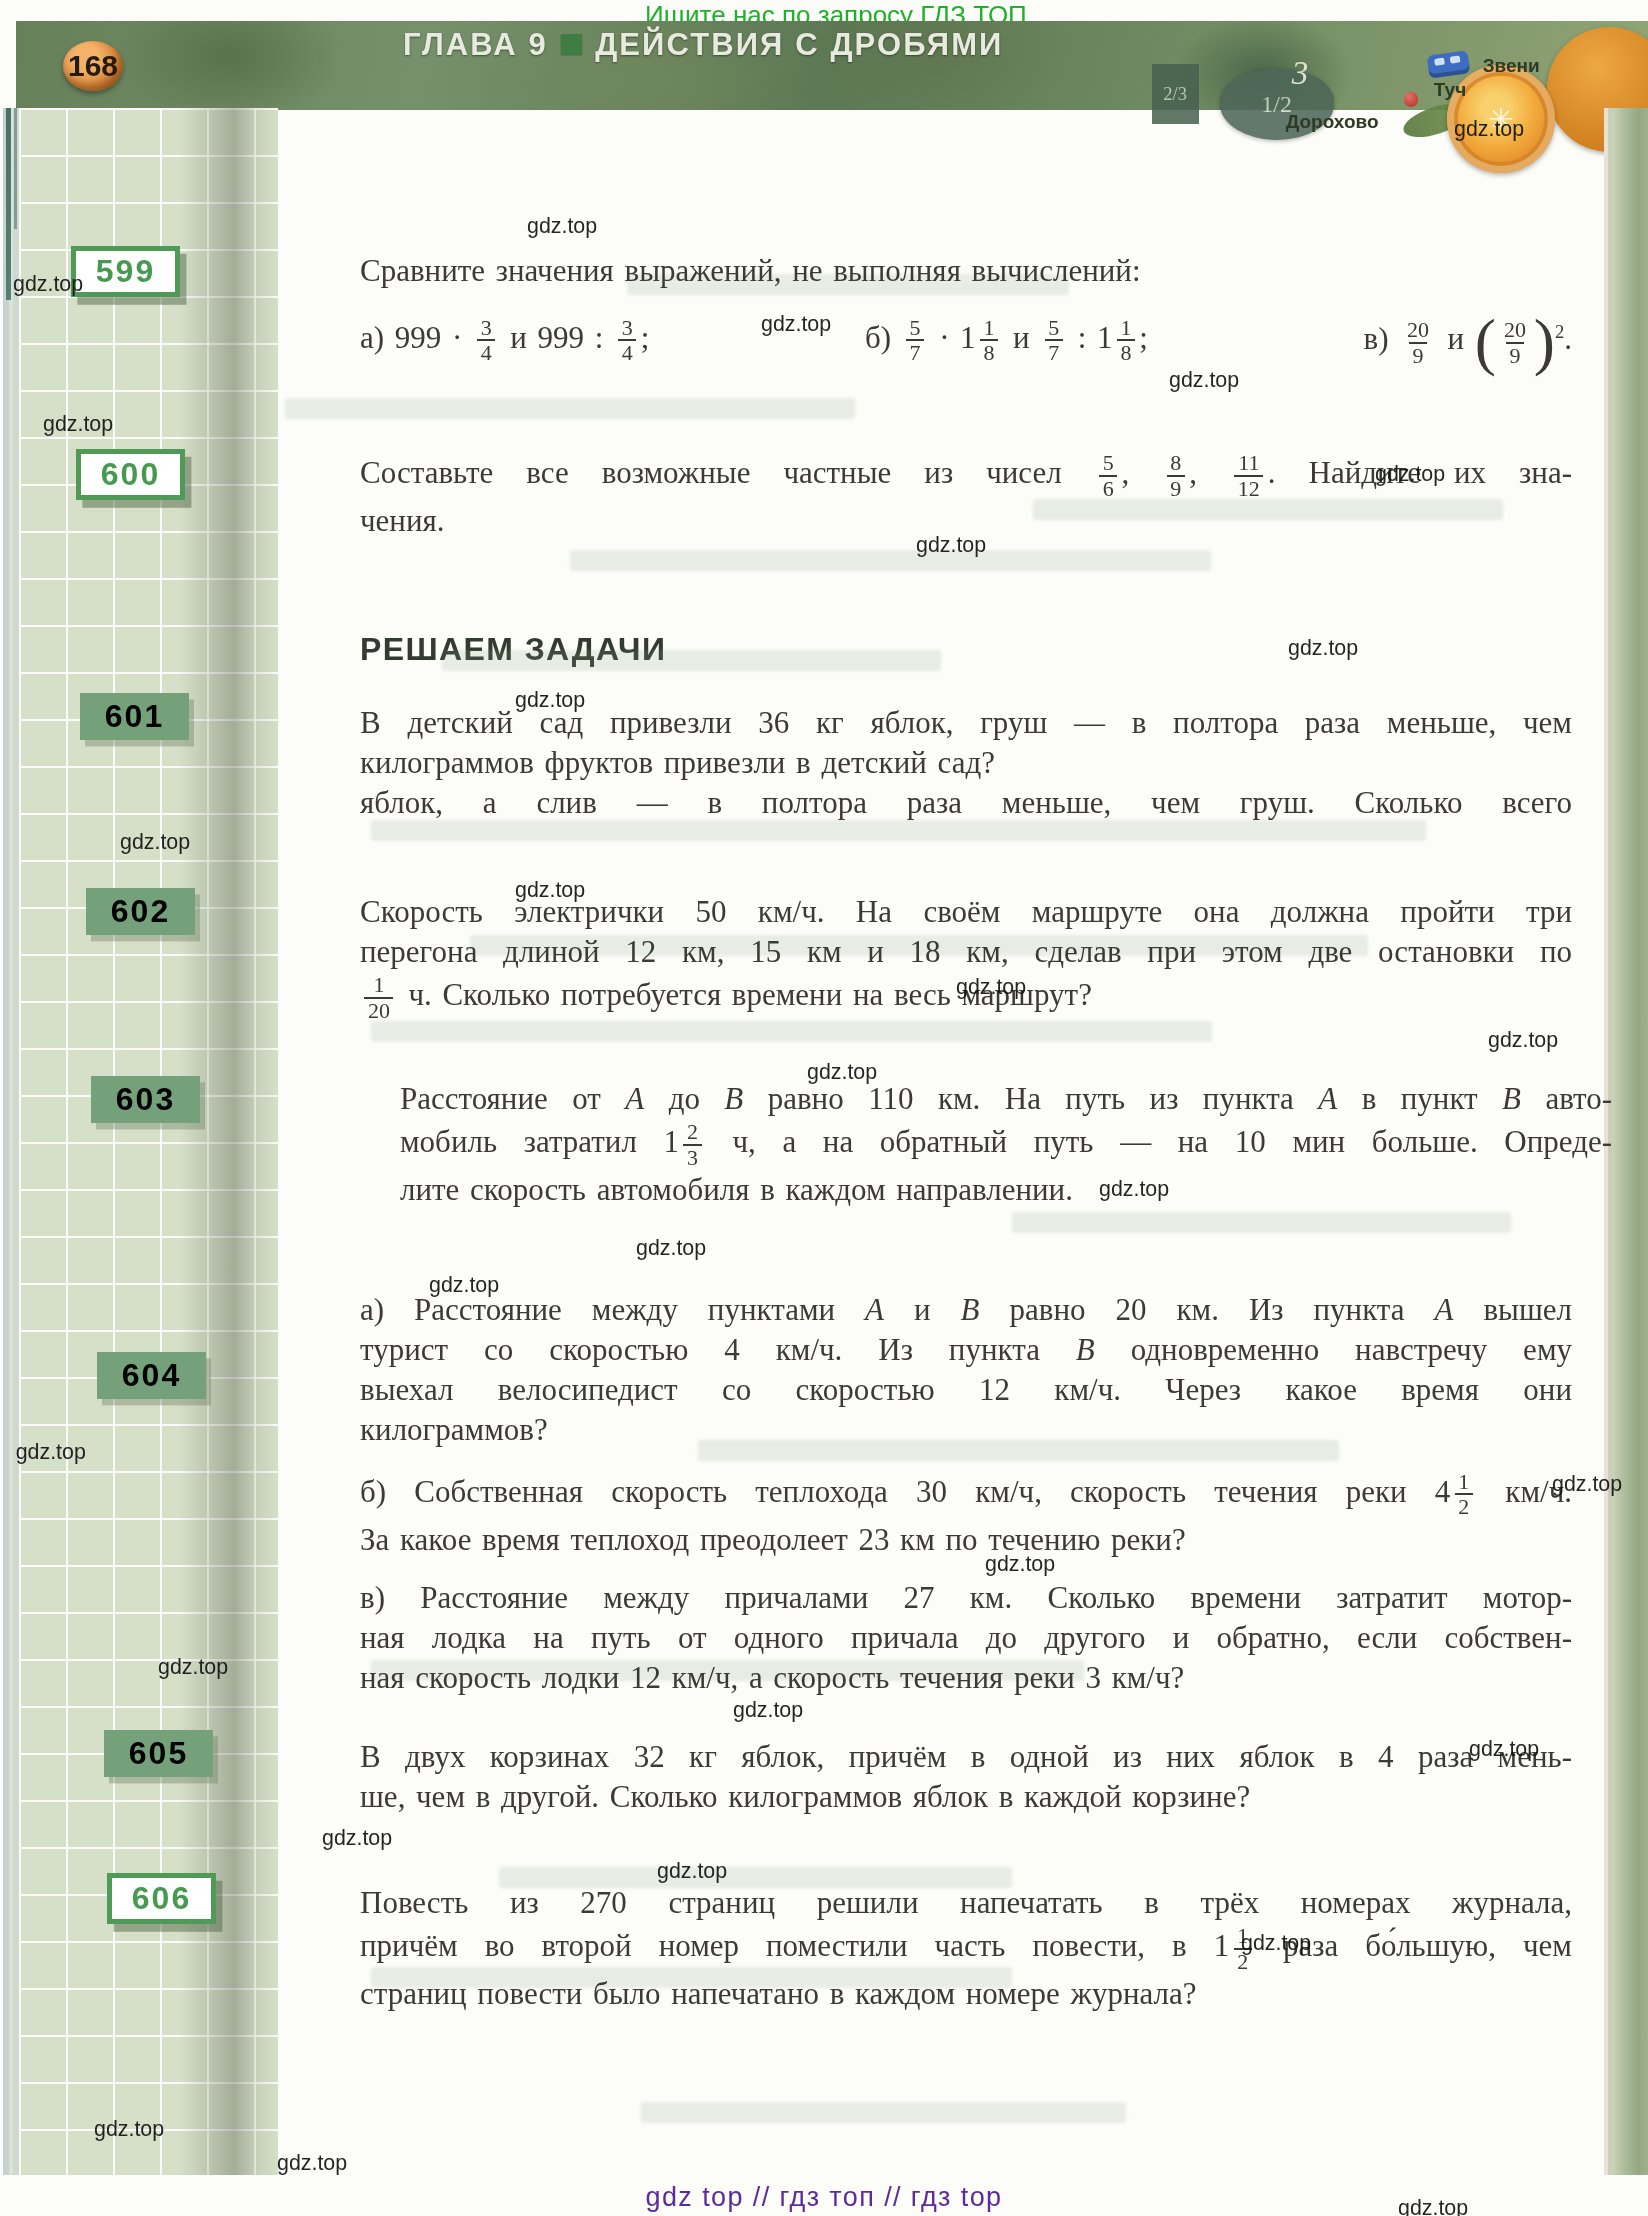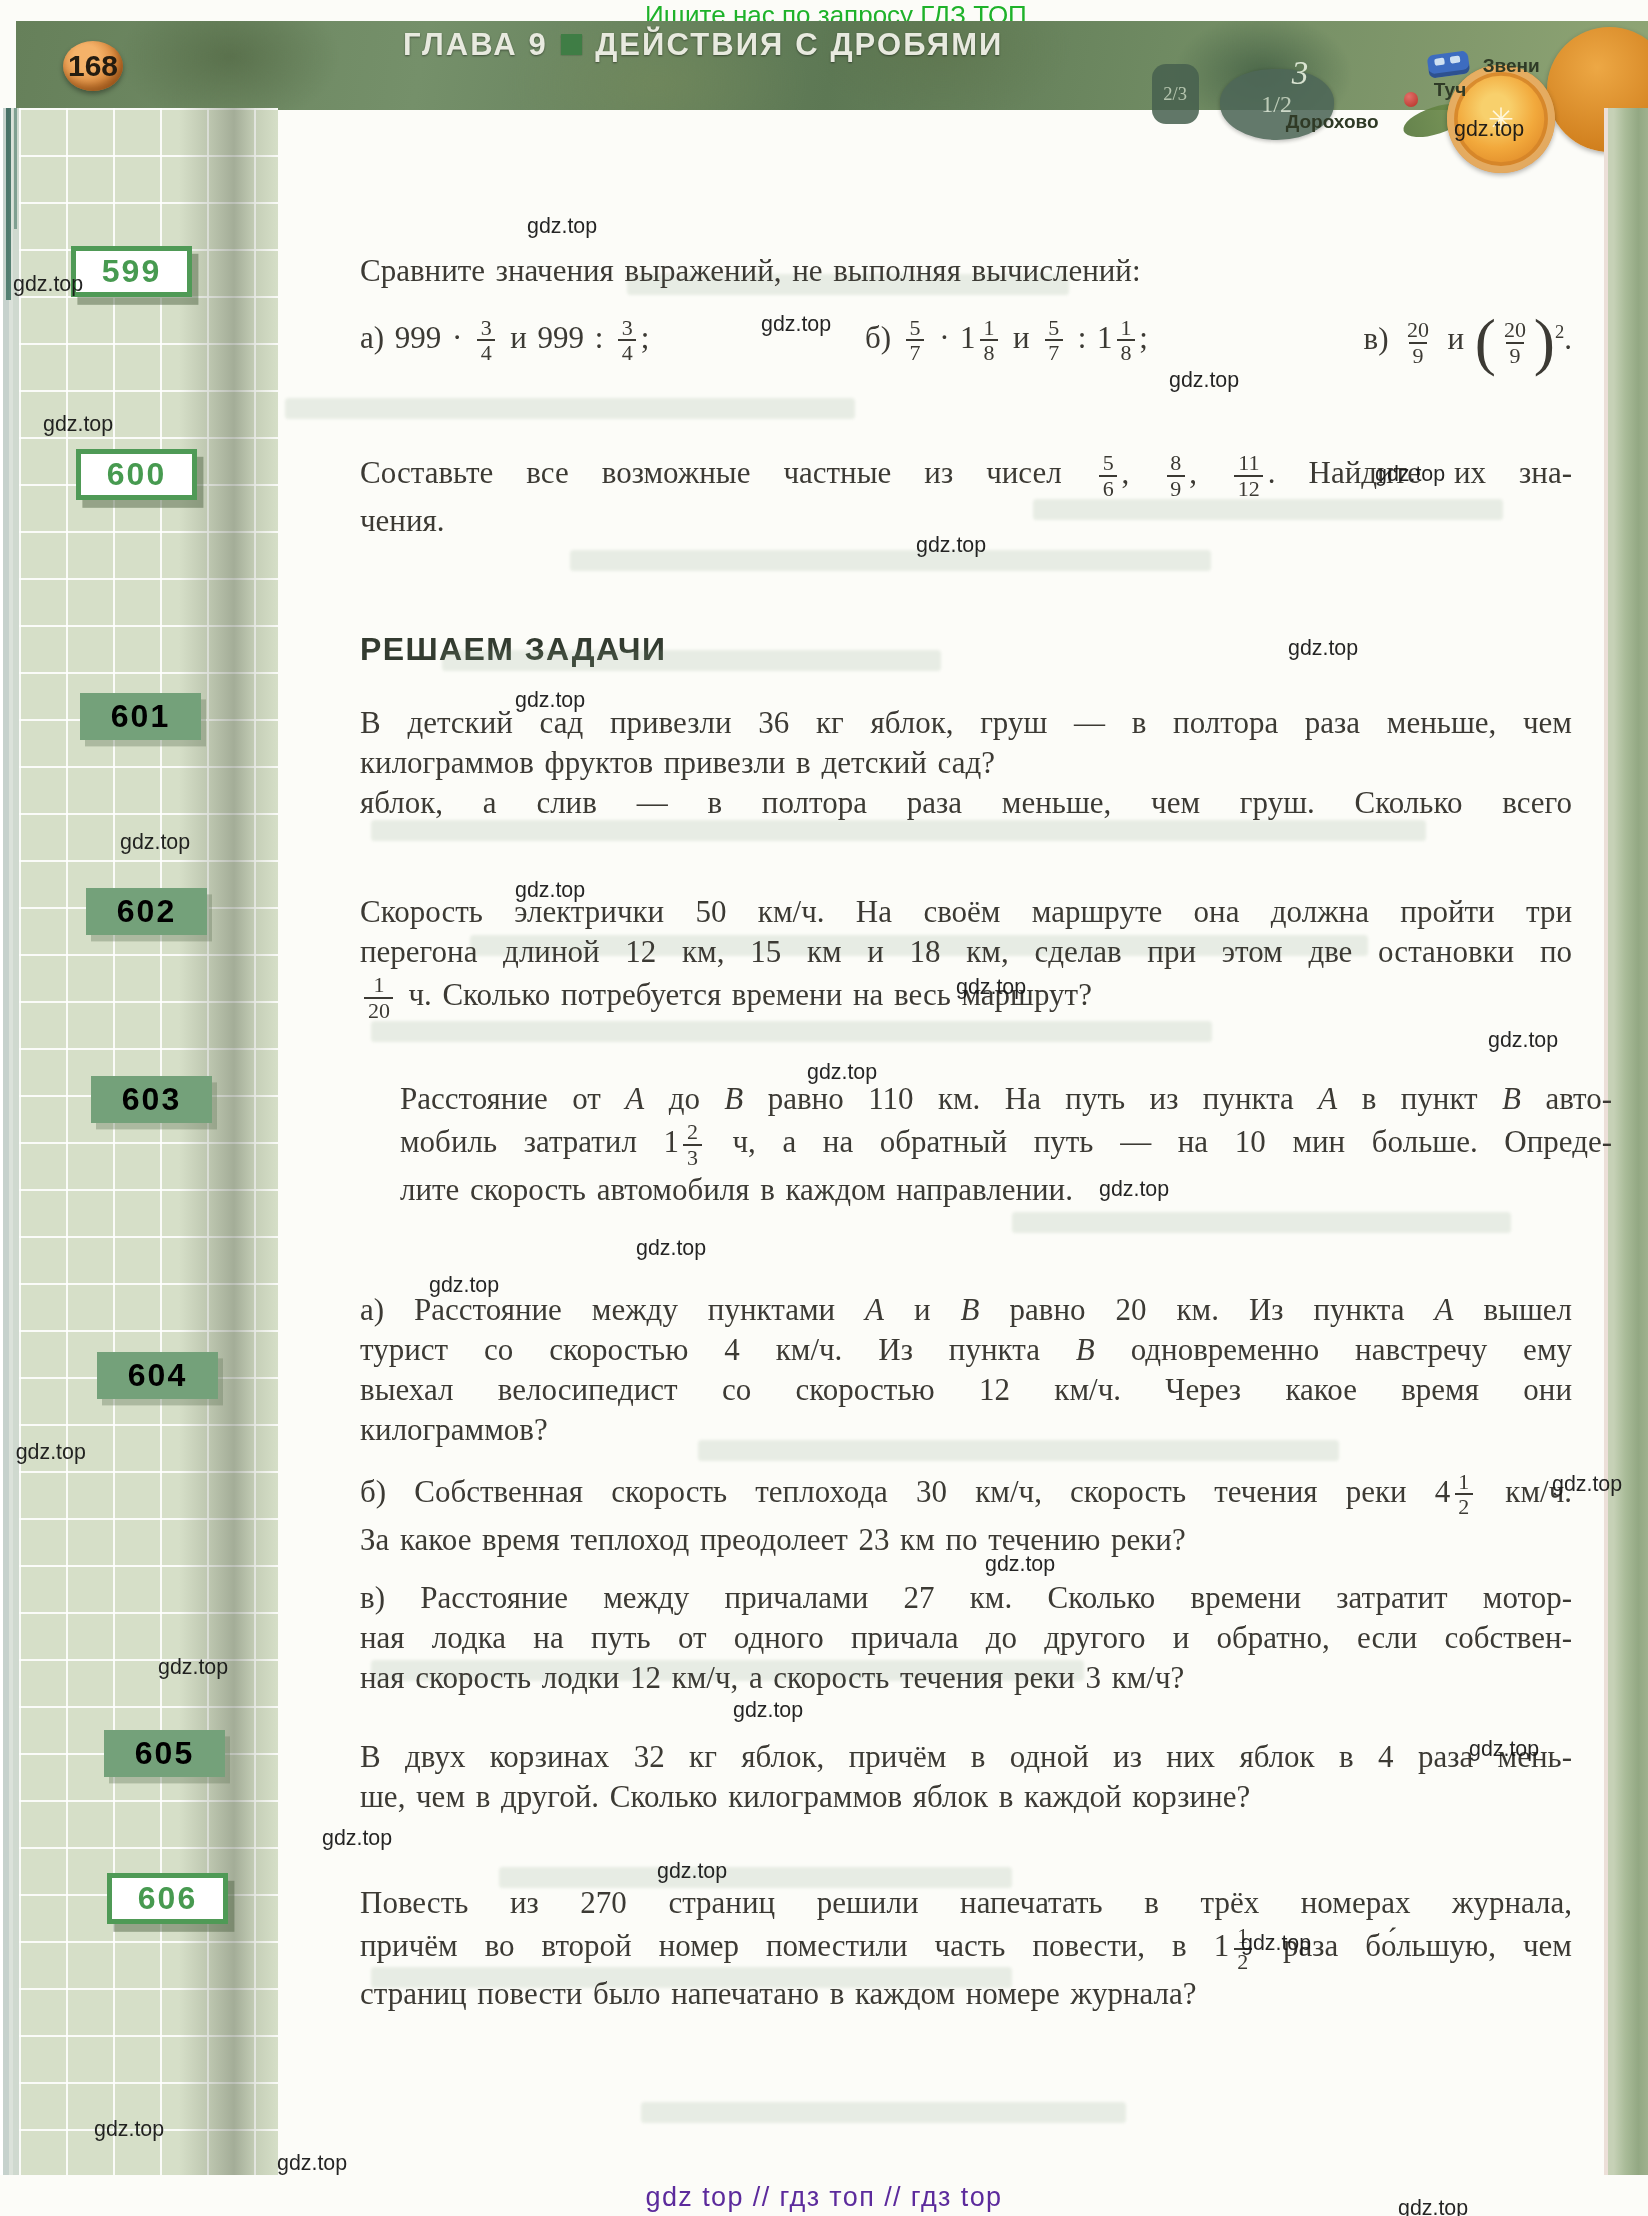--- a/index.html
+++ b/index.html
@@ -25,21 +25,21 @@
   .page-egg span{font-family:"Liberation Sans",sans-serif;font-weight:bold;font-size:30px;color:#241c10;}
   .chapter-title{position:absolute;left:403px;top:0;height:89px;display:flex;align-items:center;gap:13px;
     font-family:"Liberation Sans",sans-serif;font-weight:bold;font-size:31px;letter-spacing:2.1px;
     color:#e8eadf;text-shadow:0 1.4px 2.1px rgba(0,0,0,.45);white-space:nowrap;}
   .chapter-square{width:21.4px;height:21.4px;background:#3f7d45;box-shadow:0 0.7px 1.4px rgba(0,0,0,.4);}
   .chalkboard{position:absolute;left:1204px;top:48px;width:114px;height:71px;
     background:#4e6758;border-radius:46% 46% 50% 50%;opacity:.88;box-shadow:0 1.4px 4.3px rgba(0,0,0,.3);
     display:flex;align-items:center;justify-content:center;}
   .chalkboard span{color:rgba(235,245,225,.78);font-size:24px;font-family:"Liberation Serif",serif;}
   .chalk-block{position:absolute;left:1136px;top:43px;width:47px;height:60px;background:#47604f;
-    opacity:.85;border-radius:14px;display:flex;align-items:center;justify-content:center;}
+    opacity:.85;border-radius:0;display:flex;align-items:center;justify-content:center;}
   .chalk-block span{color:rgba(235,245,225,.75);font-size:18.5px;}
   .chalk-three{position:absolute;left:1276px;top:34px;color:rgba(240,248,230,.85);
     font-size:33px;font-style:italic;font-family:"Liberation Serif",serif;}
   .map-label{position:absolute;font-family:"Liberation Sans",sans-serif;font-weight:bold;
     font-size:19px;color:#2f3a26;white-space:nowrap;}
   .map-car{position:absolute;left:1412px;top:32px;width:41px;height:23px;background:#3d6cc0;
     border-radius:6.4px;box-shadow:inset 0 -4.3px 0 rgba(0,0,0,.25);transform:rotate(-8deg);}
   .map-car::after{content:"";position:absolute;left:7.1px;top:4.3px;width:10px;height:7.1px;background:#cfe0f2;border-radius:2.1px;
     box-shadow:15.7px 0 0 #cfe0f2;}
   .map-cherry{position:absolute;left:1388px;top:71px;width:14.3px;height:14.3px;border-radius:50%;
@@ -66,21 +66,21 @@
     background:linear-gradient(90deg,#ffffff 0 2.9px,#c6d2cd 2.9px 8.6px,#dbe2da 8.6px 13px,#cfd9cf 13px 18.5px);}
   .edge-dark1{position:absolute;left:5.7px;top:108px;width:5.7px;height:192px;
     background:linear-gradient(#316055,#3f7263);opacity:.85;}
   .edge-dark2{position:absolute;left:13.5px;top:108px;width:3.6px;height:121px;background:#4a7a68;opacity:.6;}
 
   
   .binding{position:absolute;right:0;top:108px;width:44px;bottom:41px;
     background:linear-gradient(90deg,#ecdfd8 0 3.6px,#c6d1b6 3.6px 22%,#aabc99 48%,#93a883 78%,#9fb18e);}
 
   
-  .badge{position:absolute;width:121px;height:47px;box-sizing:border-box;
+  .badge{position:absolute;width:109px;height:47px;box-sizing:border-box;
     display:flex;align-items:center;justify-content:center;
     font-family:"Liberation Sans",sans-serif;font-weight:bold;font-size:32px;letter-spacing:2.1px;}
   .badge.solid{background:#74a17a;color:#000000;box-shadow:5px 6.4px 0 rgba(104,124,94,.38);}
   .badge.outline{background:#ffffff;color:#479a50;border:5px solid #4f9a56;height:51px;
     box-shadow:6.4px 7.8px 0 rgba(84,104,72,.5);}
 
   
   .ptext{position:absolute;font-size:31px;line-height:40px;color:#3c3a34;word-spacing:2.9px;}
   .line{display:block;}
   .line.jl{text-align:justify;text-align-last:justify;}

